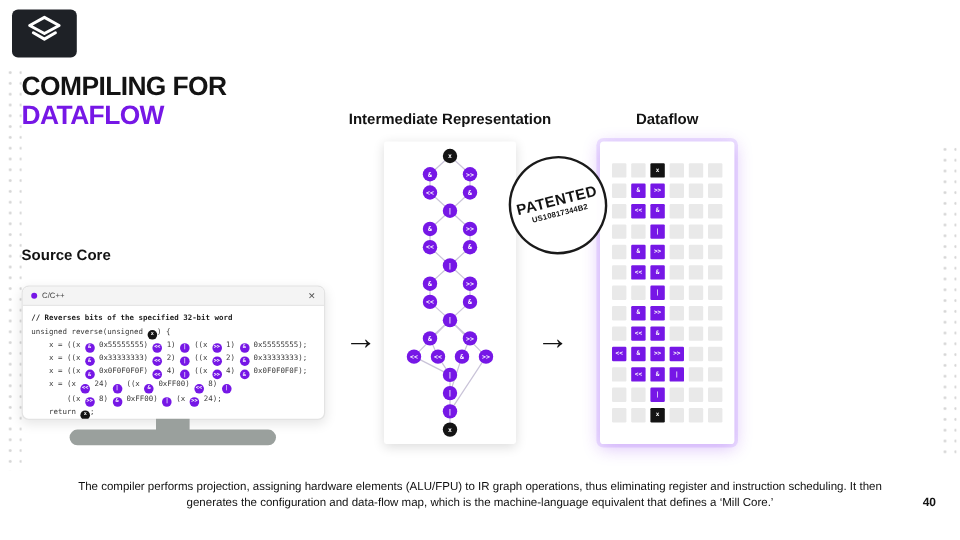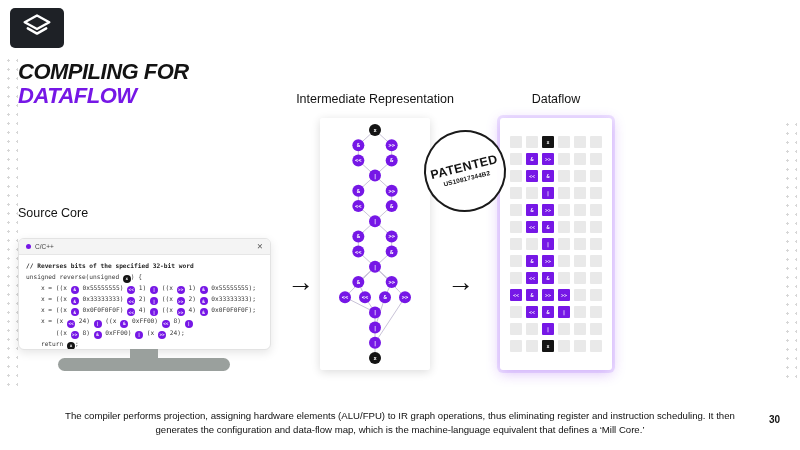--- a/index.html
+++ b/index.html
@@ -5,24 +5,24 @@
   * { margin:0; padding:0; box-sizing:border-box; }
   html,body { width:800px; height:450px; }
   body { font-family:"Liberation Sans",sans-serif; background:#ffffff; position:relative; overflow:hidden; color:#131313; }
 
   .dots { position:absolute; background-image:radial-gradient(circle,#d6d6d6 1px,transparent 1.3px); background-size:9px 9px; }
   .dots-left { left:4px; top:56px; width:14px; height:336px; }
   .dots-right { right:3px; top:120px; width:14px; height:262px; }
 
   .logo { position:absolute; left:10px; top:8px; width:54px; height:40px; background:#1e2126; border-radius:5px; display:flex; align-items:center; justify-content:center; }
 
-  .title { position:absolute; left:18px; top:60px; font-style:italic; font-weight:900; font-size:22px; line-height:1.1; letter-spacing:-0.5px; }
+  .title { position:absolute; left:18px; top:60px; font-weight:900; font-size:22px; line-height:1.1; letter-spacing:-0.5px; }
   .title .accent { color:#7617e6; }
 
-  .section-label { position:absolute; font-weight:400; font-size:12.5px; color:#131313; }
+  .section-label { position:absolute; font-weight:700; font-size:12.5px; color:#131313; }
   .source-heading { left:18px; top:206px; }
   .ir-heading { left:278px; top:92px; width:194px; text-align:center; }
   .df-heading { left:504px; top:92px; width:104px; text-align:center; }
 
   .code-window { position:absolute; left:18px; top:238px; width:253px; height:112px; background:#fff; border:1px solid #e3e3e3; border-radius:6px; box-shadow:0 3px 10px rgba(0,0,0,.10); overflow:hidden; }
   .code-titlebar { height:16px; background:#f4f4f4; border-bottom:1px solid #e6e6e6; display:flex; align-items:center; padding:0 7px; font-size:6.5px; color:#444; }
   .lang-dot { width:5px; height:5px; border-radius:50%; background:#7617e6; margin-right:4px; flex:none; }
   .close-btn { margin-left:auto; font-size:7.5px; color:#555; background:none; border:none; line-height:1; }
   .code-body { padding:6px 7px; font-family:"DejaVu Sans Mono",monospace; font-size:6.2px; line-height:1.72; color:#3a3a3a; white-space:pre; }
   .code-line.comment { font-weight:700; color:#1d1d1d; }
@@ -47,21 +47,21 @@
   .df-grid { display:grid; grid-template-columns:repeat(6,12px); gap:5px 4px; }
   .df-cell { width:12px; height:12px; display:flex; align-items:center; justify-content:center; font-size:5px; font-weight:700; font-family:"DejaVu Sans Mono",monospace; border-radius:1px; }
   .df-cell.empty { background:#e9e9e9; }
   .df-cell.opcell { background:#7617e6; color:#fff; }
   .df-cell.xcell { background:#141414; color:#fff; }
 
   .stamp { position:absolute; left:424px; top:130px; width:82px; height:82px; border:2.5px solid #1a1a1a; border-radius:50%; background:rgba(255,255,255,.96); transform:rotate(-14deg); display:flex; flex-direction:column; align-items:center; justify-content:center; z-index:5; }
   .stamp-line1 { font-size:12.5px; font-weight:900; letter-spacing:.4px; }
   .stamp-line2 { font-size:6.4px; font-weight:700; margin-top:1px; letter-spacing:.2px; }
 
-  .caption { position:absolute; left:50px; top:409px; width:700px; text-align:center; font-size:9.6px; line-height:1.45; color:#101010; }
+  .caption { position:absolute; left:50px; top:399px; width:700px; text-align:center; font-size:9.6px; line-height:1.45; color:#101010; }
   .page-number { position:absolute; right:20px; top:414px; font-size:10px; font-weight:700; }
 </style>
 </head>
 <body>
 
 <div class="dots dots-left"></div>
 <div class="dots dots-right"></div>
 
 <div class="logo">
   <span>
@@ -266,13 +266,13 @@
       <div class="df-cell empty"></div>
       <div class="df-cell empty"></div>
       <div class="df-cell xcell">x</div>
       <div class="df-cell empty"></div>
       <div class="df-cell empty"></div>
       <div class="df-cell empty"></div>
     </div>
 </div>
 
 <div class="caption">The compiler performs projection, assigning hardware elements (ALU/FPU) to IR graph operations, thus eliminating register and instruction scheduling. It then generates the configuration and data-flow map, which is the machine-language equivalent that defines a ‘Mill Core.’</div>
-<div class="page-number">30</div>
+<div class="page-number">40</div>
 
 </body></html>

